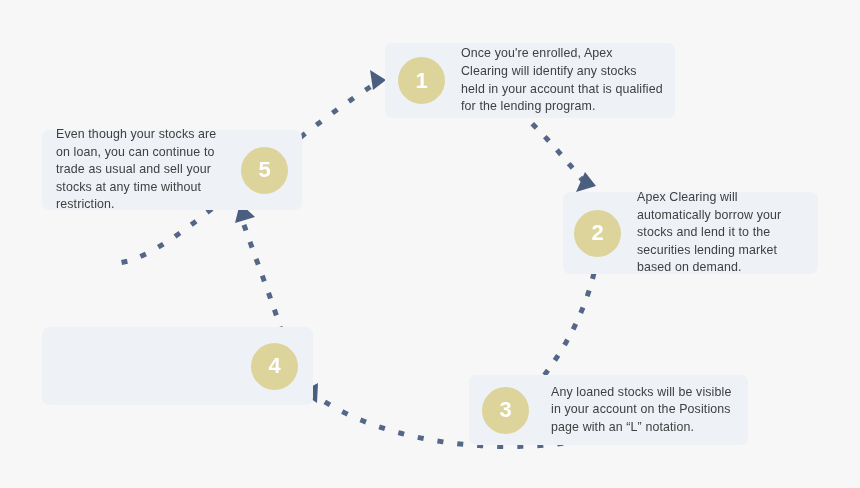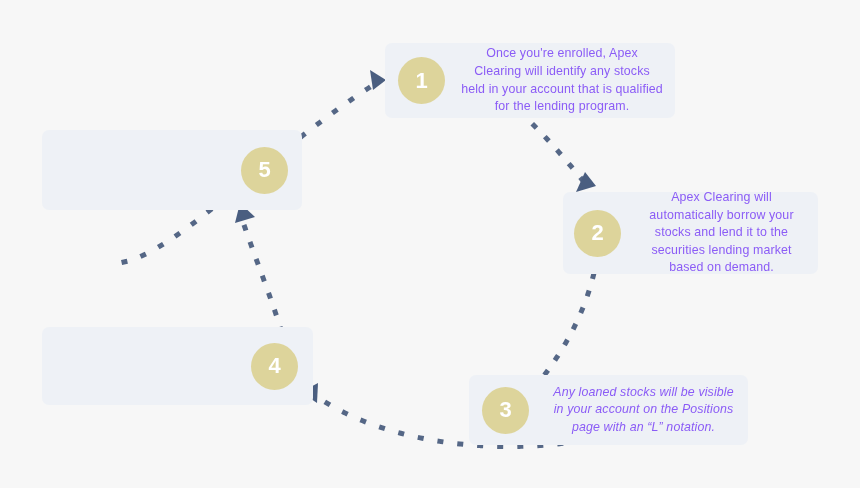--- a/index.html
+++ b/index.html
@@ -46,45 +46,44 @@
     background: #ddd49b;
     color: #ffffff;
     font-size: 22px;
     font-weight: bold;
     display: flex;
     align-items: center;
     justify-content: center;
     line-height: 1;
   }
   .step-text {
-    color: #8b5cf6;
+    color: #404040;
     font-size: 12.4px;
     line-height: 1.42;
     letter-spacing: 0.01em;
-    text-align: center;
   }
 
   
   #card-1 {
     left: 385px; top: 43px; width: 290px; height: 75px;
     padding: 0 12px 0 13px;
   }
   #card-1 .step-text { margin-left: 16px; }
 
   #card-2 {
     left: 563px; top: 192px; width: 255px; height: 82px;
     padding: 0 12px 0 11px;
   }
   #card-2 .step-text { margin-left: 16px; }
 
   #card-3 {
     left: 469px; top: 375px; width: 279px; height: 70px;
     padding: 0 12px 0 13px;
   }
-  #card-3 .step-text { margin-left: 22px; font-style: italic; }
+  #card-3 .step-text { margin-left: 22px; }
 
   #card-4 {
     left: 42px; top: 327px; width: 271px; height: 78px;
     padding: 0 15px 0 14px;
   }
   #card-4 .step-text { margin-right: 14px; }
 
   #card-5 {
     left: 42px; top: 130px; width: 260px; height: 80px;
     padding: 0 14px 0 14px;
@@ -128,15 +127,16 @@
     <div class="step-badge">3</div>
     <div class="step-text">Any loaned stocks will be visible in your account on the Positions page with an “L” notation.</div>
   </div>
 
   <div class="step-card reverse" id="card-4">
     <div class="step-badge">4</div>
   </div>
 
   <div class="step-card reverse" id="card-5">
     <div class="step-badge">5</div>
+    <div class="step-text">Even though your stocks are on loan, you can continue to trade as usual and sell your stocks at any time without restriction.</div>
   </div>
 
 </div>
 
 </body></html>

